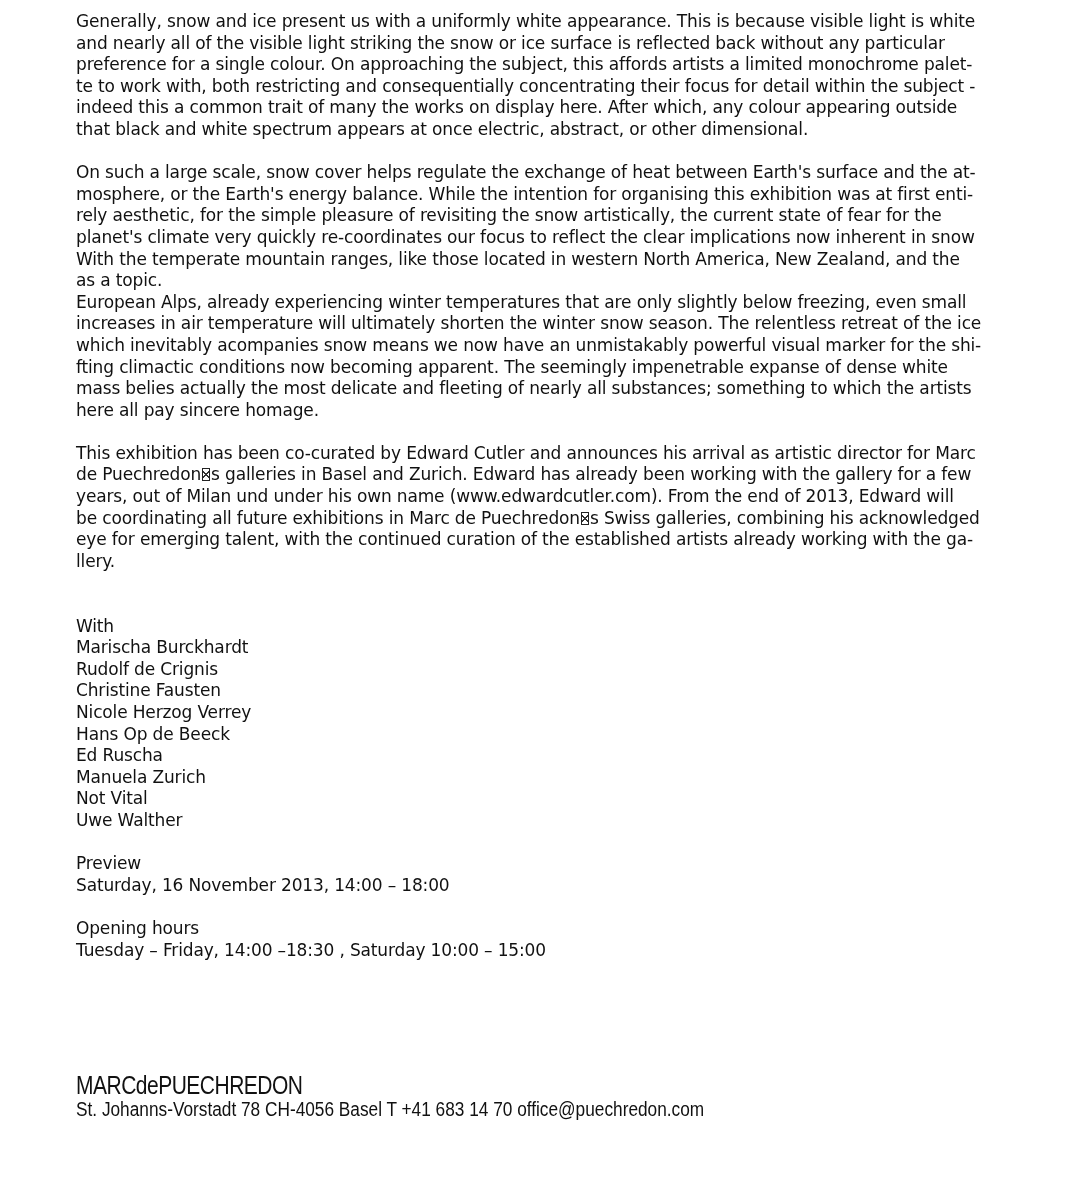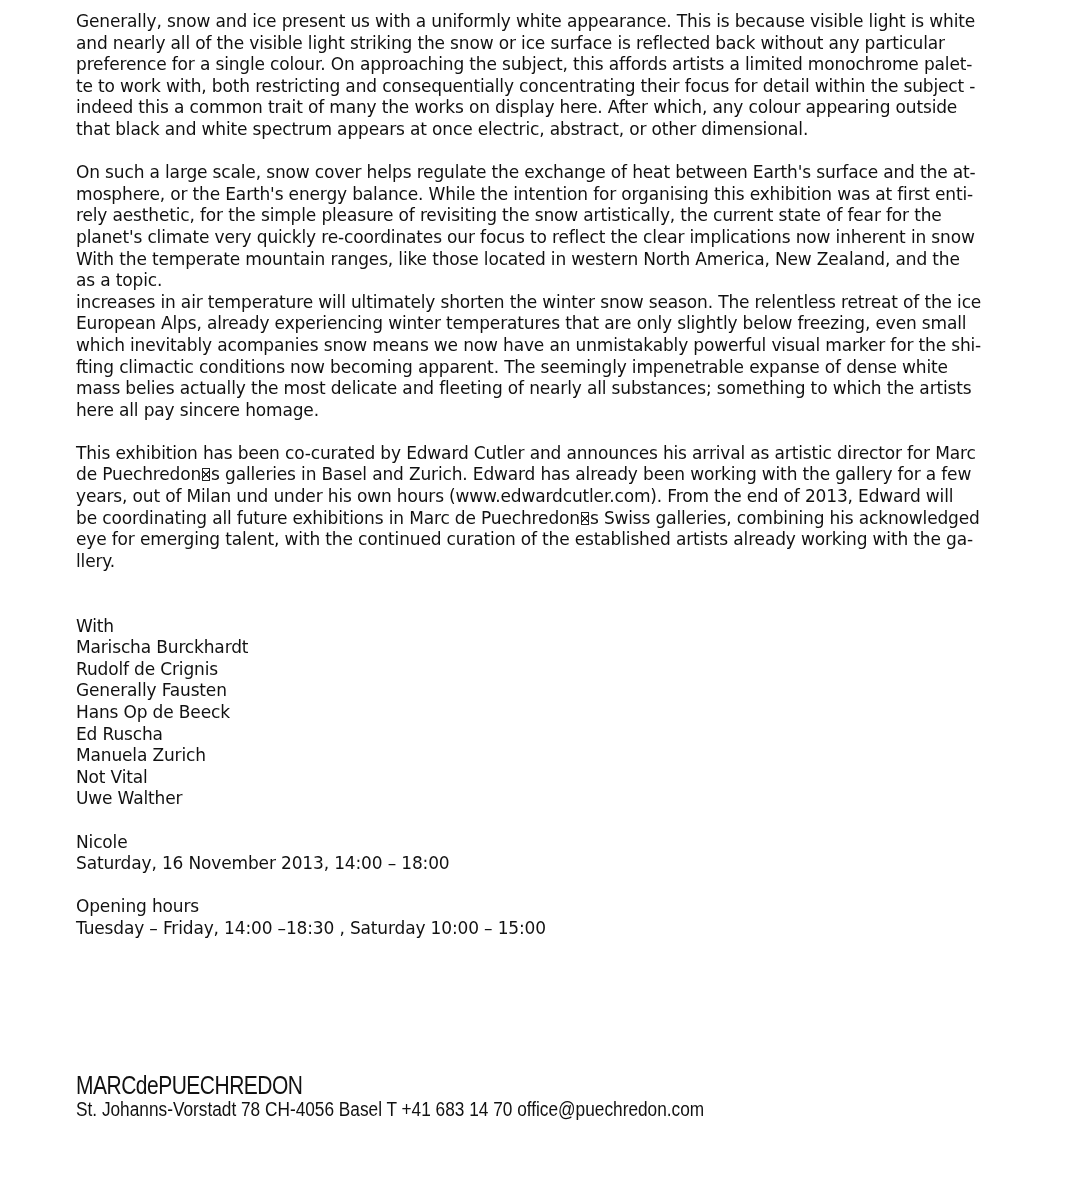--- a/index.html
+++ b/index.html
@@ -45,55 +45,56 @@
   </div>
   <div class="gap"></div>
 
   <div>
     <span class="line">On such a large scale, snow cover helps regulate the exchange of heat between Earth's surface and the at-</span>
     <span class="line">mosphere, or the Earth's energy balance. While the intention for organising this exhibition was at first enti-</span>
     <span class="line">rely aesthetic, for the simple pleasure of revisiting the snow artistically, the current state of fear for the</span>
     <span class="line">planet's climate very quickly re-coordinates our focus to reflect the clear implications now inherent in snow</span>
     <span class="line">With the temperate mountain ranges, like those located in western North America, New Zealand, and the</span>
     <span class="line">as a topic.</span>
+    <span class="line">European Alps, already experiencing winter temperatures that are only slightly below freezing, even small</span>
     <span class="line">increases in air temperature will ultimately shorten the winter snow season. The relentless retreat of the ice</span>
-    <span class="line">European Alps, already experiencing winter temperatures that are only slightly below freezing, even small</span>
     <span class="line">which inevitably acompanies snow means we now have an unmistakably powerful visual marker for the shi-</span>
     <span class="line">fting climactic conditions now becoming apparent. The seemingly impenetrable expanse of dense white</span>
     <span class="line">mass belies actually the most delicate and fleeting of nearly all substances; something to which the artists</span>
     <span class="line">here all pay sincere homage.</span>
   </div>
   <div class="gap"></div>
 
   <div>
     <span class="line">This exhibition has been co-curated by Edward Cutler and announces his arrival as artistic director for Marc</span>
     <span class="line"><span>de Puechredon</span><span class="tofu"></span><span>s galleries in Basel and Zurich. Edward has already been working with the gallery for a few</span></span>
-    <span class="line">years, out of Milan und under his own hours (www.edwardcutler.com). From the end of 2013, Edward will</span>
+    <span class="line">years, out of Milan und under his own name (www.edwardcutler.com). From the end of 2013, Edward will</span>
     <span class="line"><span>be coordinating all future exhibitions in Marc de Puechredon</span><span class="tofu"></span><span>s Swiss galleries, combining his acknowledged</span></span>
     <span class="line">eye for emerging talent, with the continued curation of the established artists already working with the ga-</span>
     <span class="line">llery.</span>
   </div>
   <div class="gap"></div>
   <div class="gap"></div>
 
   <div>
     <span class="line">With</span>
     <span class="line">Marischa Burckhardt</span>
     <span class="line">Rudolf de Crignis</span>
-    <span class="line">Generally Fausten</span>
+    <span class="line">Christine Fausten</span>
+    <span class="line">Nicole Herzog Verrey</span>
     <span class="line">Hans Op de Beeck</span>
     <span class="line">Ed Ruscha</span>
     <span class="line">Manuela Zurich</span>
     <span class="line">Not Vital</span>
     <span class="line">Uwe Walther</span>
   </div>
   <div class="gap"></div>
 
   <div>
-    <span class="line">Nicole</span>
+    <span class="line">Preview</span>
     <span class="line">Saturday, 16 November 2013, 14:00 – 18:00</span>
   </div>
   <div class="gap"></div>
 
   <div>
     <span class="line">Opening hours</span>
     <span class="line">Tuesday – Friday, 14:00 –18:30 , Saturday 10:00 – 15:00</span>
   </div>
 </div>
 

